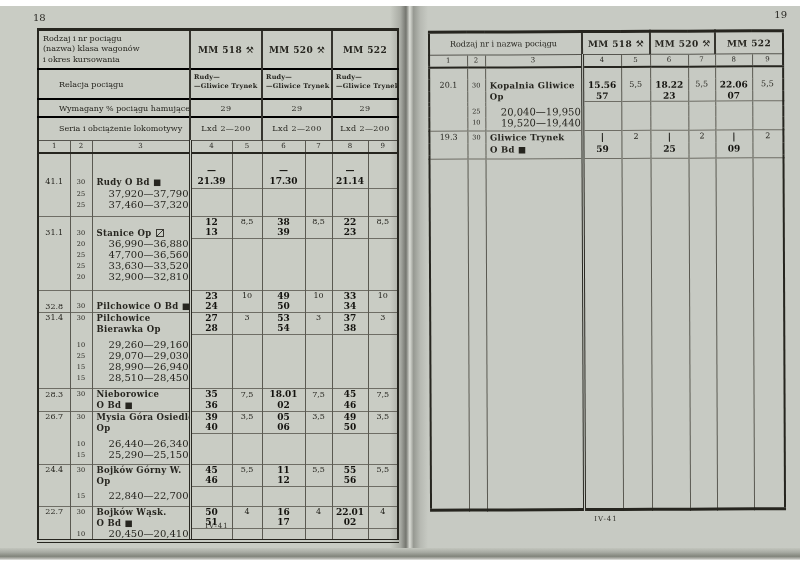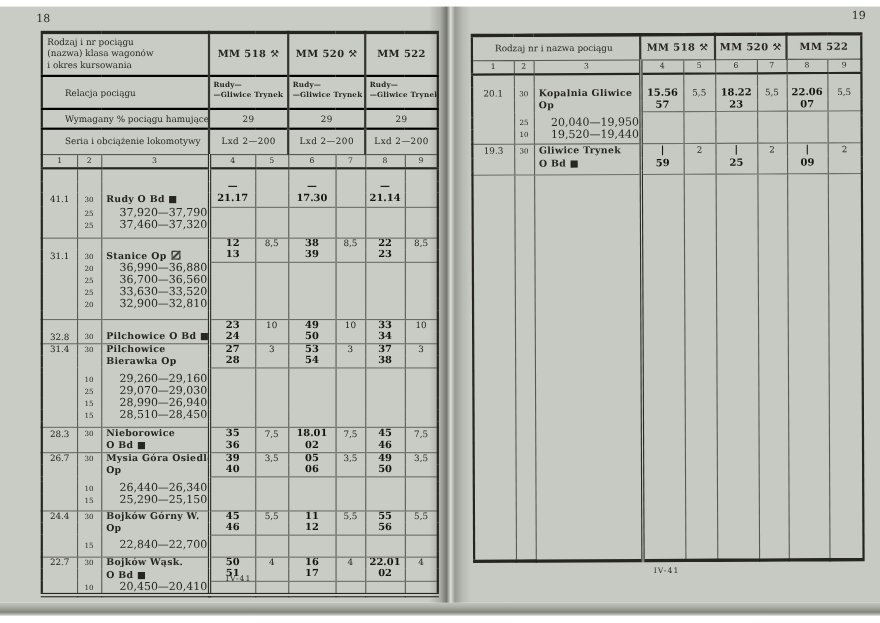--- a/index.html
+++ b/index.html
@@ -146,21 +146,21 @@
           <td class="c5 vl tcol"></td>
           <td class="c6 tm tcol">—</td>
           <td class="c7 vl tcol"></td>
           <td class="c8 tm tcol">—</td>
           <td class="c9 vl tcol"></td>
         </tr>
         <tr style="height: 13px;">
           <td class="c1 km">41.1</td>
           <td class="c2 pct">30</td>
           <td class="c3 nm">Rudy O Bd ■</td>
-          <td class="c4 tm tcol">21.17</td>
+          <td class="c4 tm tcol">21.39</td>
           <td class="c5 vl tcol"></td>
           <td class="c6 tm tcol">17.30</td>
           <td class="c7 vl tcol"></td>
           <td class="c8 tm tcol">21.14</td>
           <td class="c9 vl tcol"></td>
         </tr>
         <tr class="btt" style="height: 10px;">
           <td class="c1 km"></td>
           <td class="c2 pct">25</td>
           <td class="c3 rg">37,920—37,790</td>
@@ -222,21 +222,21 @@
           <td class="c4 tm tcol"></td>
           <td class="c5 vl tcol"></td>
           <td class="c6 tm tcol"></td>
           <td class="c7 vl tcol"></td>
           <td class="c8 tm tcol"></td>
           <td class="c9 vl tcol"></td>
         </tr>
         <tr style="height: 10px;">
           <td class="c1 km"></td>
           <td class="c2 pct">25</td>
-          <td class="c3 rg">36,700—36,560</td>
+          <td class="c3 rg">47,700—36,560</td>
           <td class="c4 tm tcol"></td>
           <td class="c5 vl tcol"></td>
           <td class="c6 tm tcol"></td>
           <td class="c7 vl tcol"></td>
           <td class="c8 tm tcol"></td>
           <td class="c9 vl tcol"></td>
         </tr>
         <tr style="height: 9px;">
           <td class="c1 km"></td>
           <td class="c2 pct">25</td>

